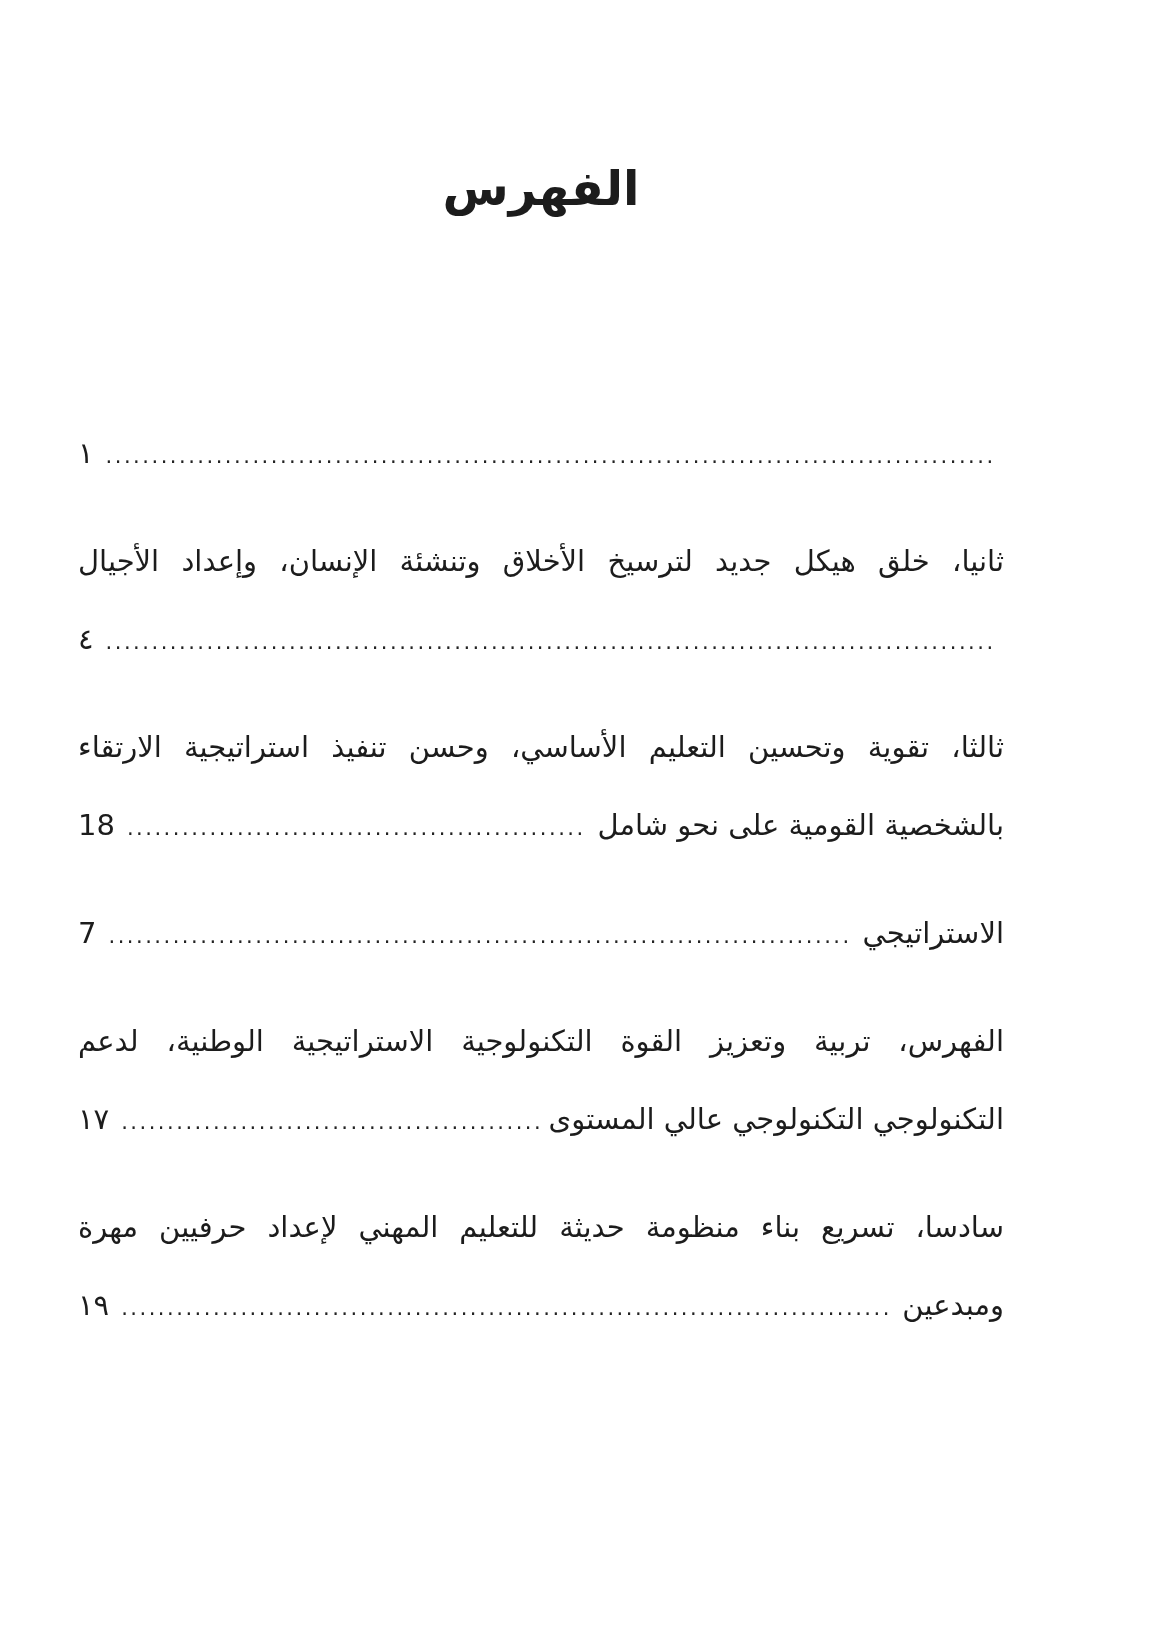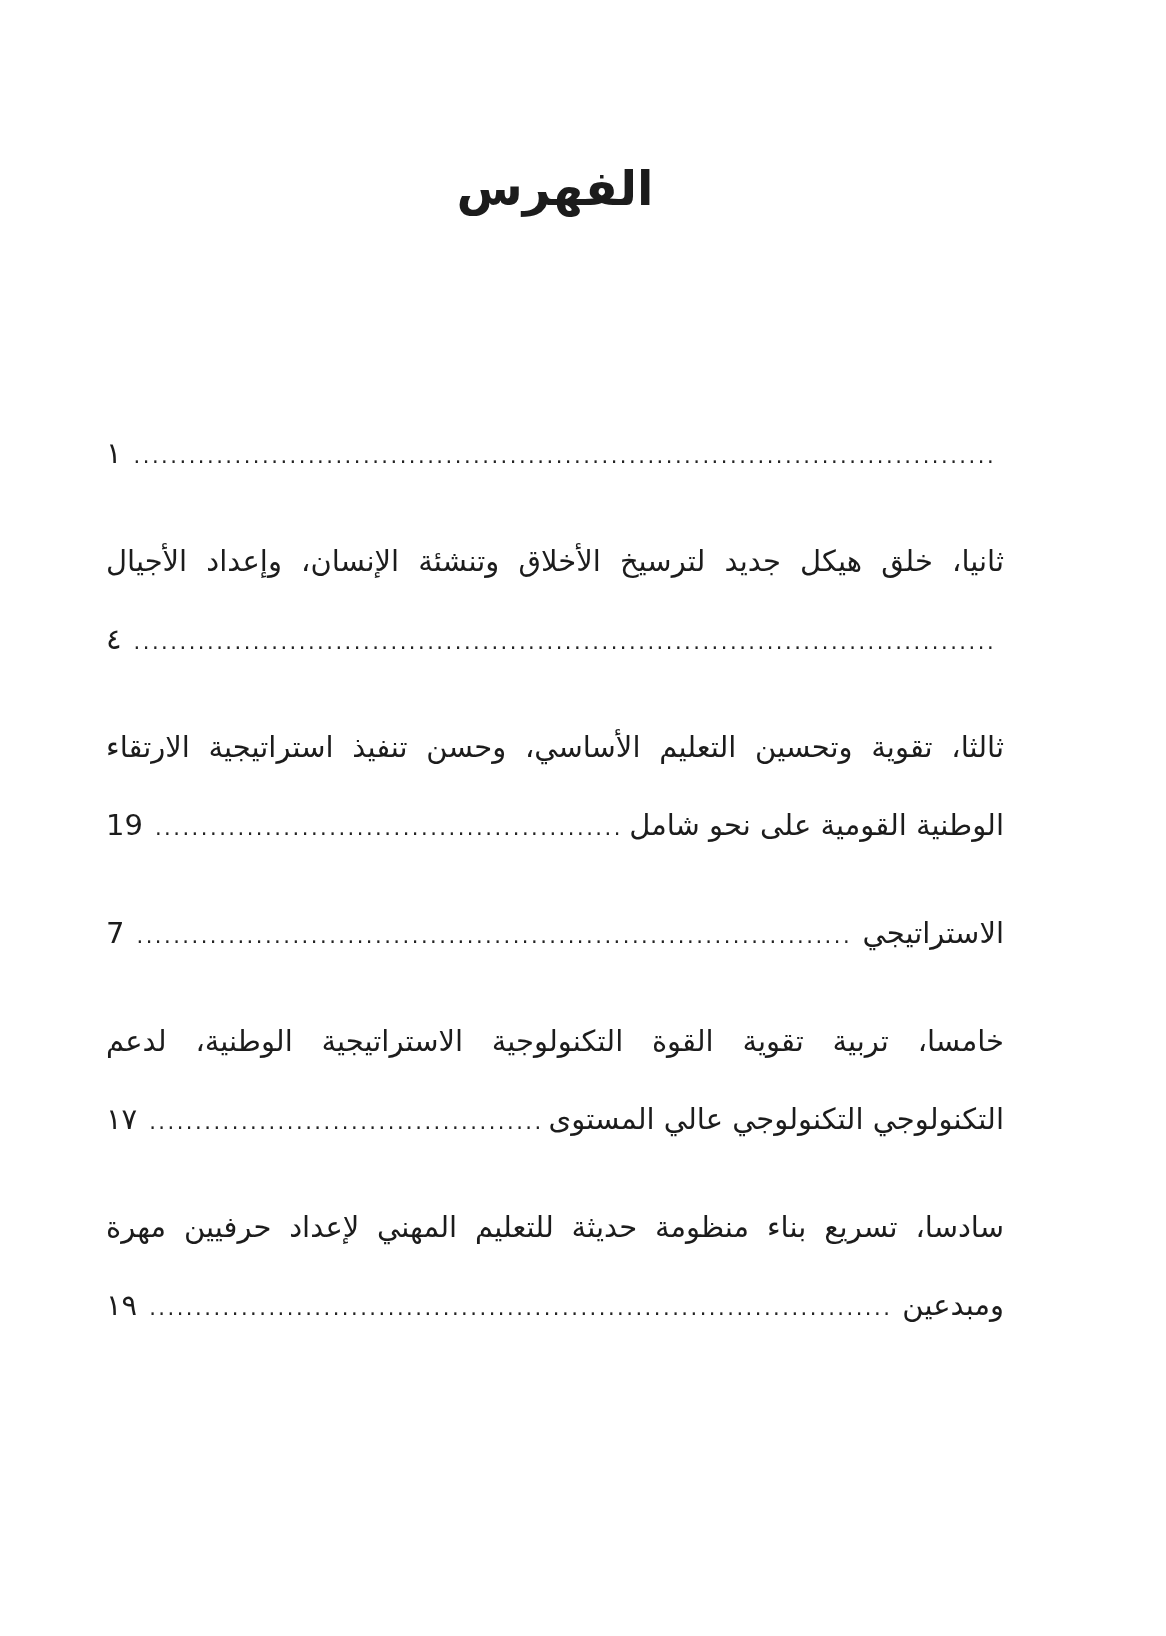--- a/index.html
+++ b/index.html
@@ -12,21 +12,21 @@
     height: 1636px;
     overflow: hidden;
     font-family: "DejaVu Sans", sans-serif;
     color: #1c1c1c;
     direction: rtl;
   }
   .page {
     box-sizing: border-box;
     width: 1166px;
     height: 1636px;
-    padding: 158px 162px 0 106px;
+    padding: 158px 162px 0 78px;
     background: #ffffff;
   }
   .title {
     margin: 0;
     text-align: center;
     font-size: 48px;
     font-weight: bold;
     line-height: 1.25;
     letter-spacing: 1px;
   }
@@ -87,34 +87,34 @@
       <div class="entry">
         <div class="line justified">ثانيا، خلق هيكل جديد لترسيخ الأخلاق وتنشئة الإنسان، وإعداد الأجيال</div>
         <div class="line lastline">
           <span class="leader"></span>
           <span class="num">٤</span>
         </div>
       </div>
       <div class="entry">
         <div class="line justified">ثالثا، تقوية وتحسين التعليم الأساسي، وحسن تنفيذ استراتيجية الارتقاء</div>
         <div class="line lastline">
-          <span class="text">الوطنية القومية على نحو شامل</span>
+          <span class="text">بالشخصية القومية على نحو شامل</span>
           <span class="leader"></span>
-          <span class="num">19</span>
+          <span class="num">18</span>
         </div>
       </div>
       <div class="entry">
         <div class="line lastline">
           <span class="text">الاستراتيجي</span>
           <span class="leader"></span>
           <span class="num">7</span>
         </div>
       </div>
       <div class="entry">
-        <div class="line justified">خامسا، تربية تقوية القوة التكنولوجية الاستراتيجية الوطنية، لدعم</div>
+        <div class="line justified">الفهرس، تربية وتعزيز القوة التكنولوجية الاستراتيجية الوطنية، لدعم</div>
         <div class="line lastline">
           <span class="text">التكنولوجي التكنولوجي عالي المستوى</span>
           <span class="leader"></span>
           <span class="num">١٧</span>
         </div>
       </div>
       <div class="entry">
         <div class="line justified">سادسا، تسريع بناء منظومة حديثة للتعليم المهني لإعداد حرفيين مهرة</div>
         <div class="line lastline">
           <span class="text">ومبدعين</span>

